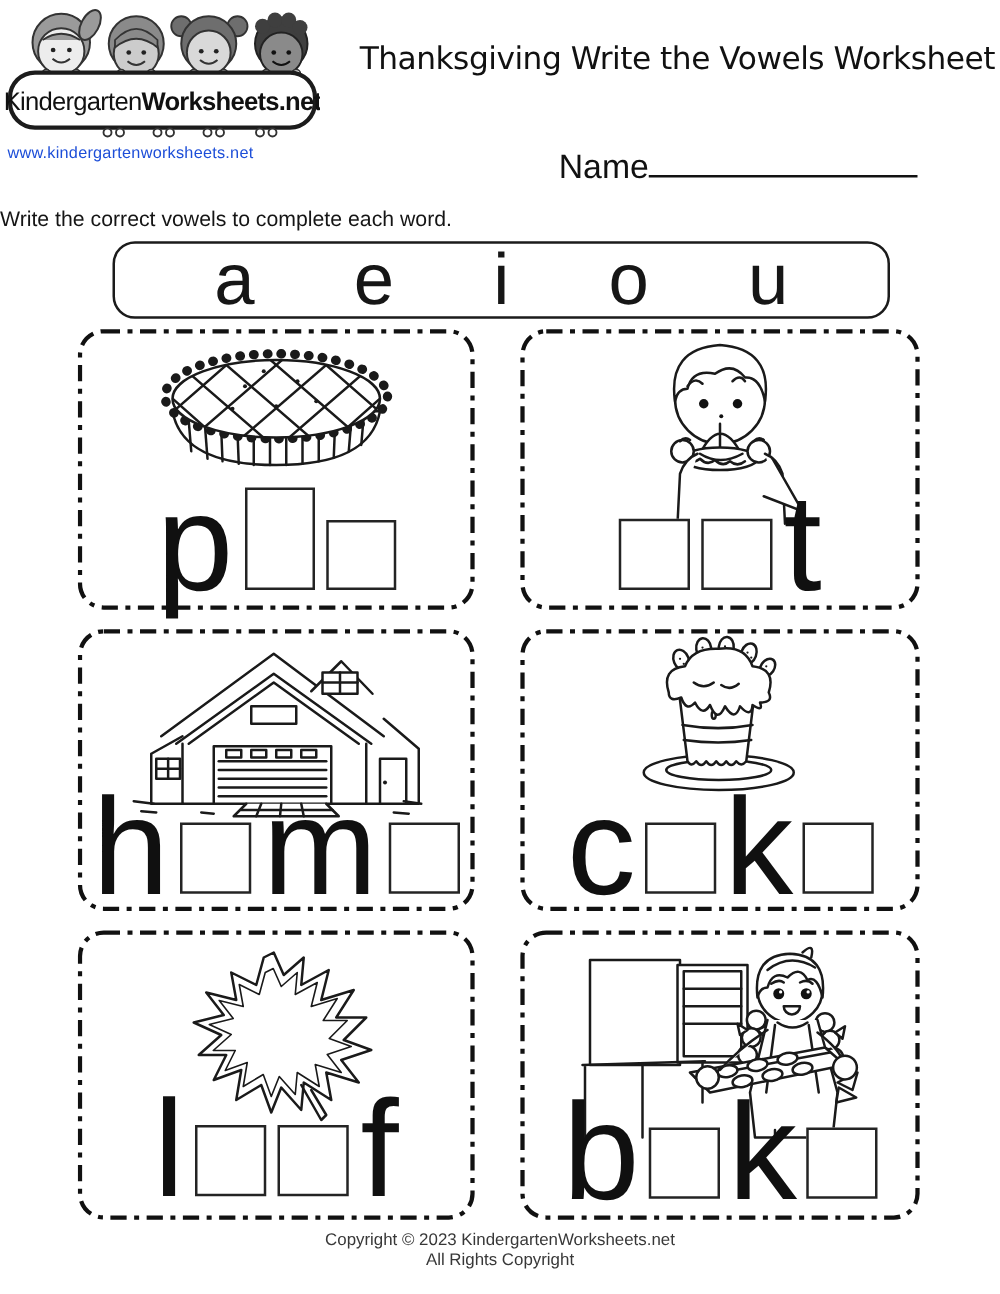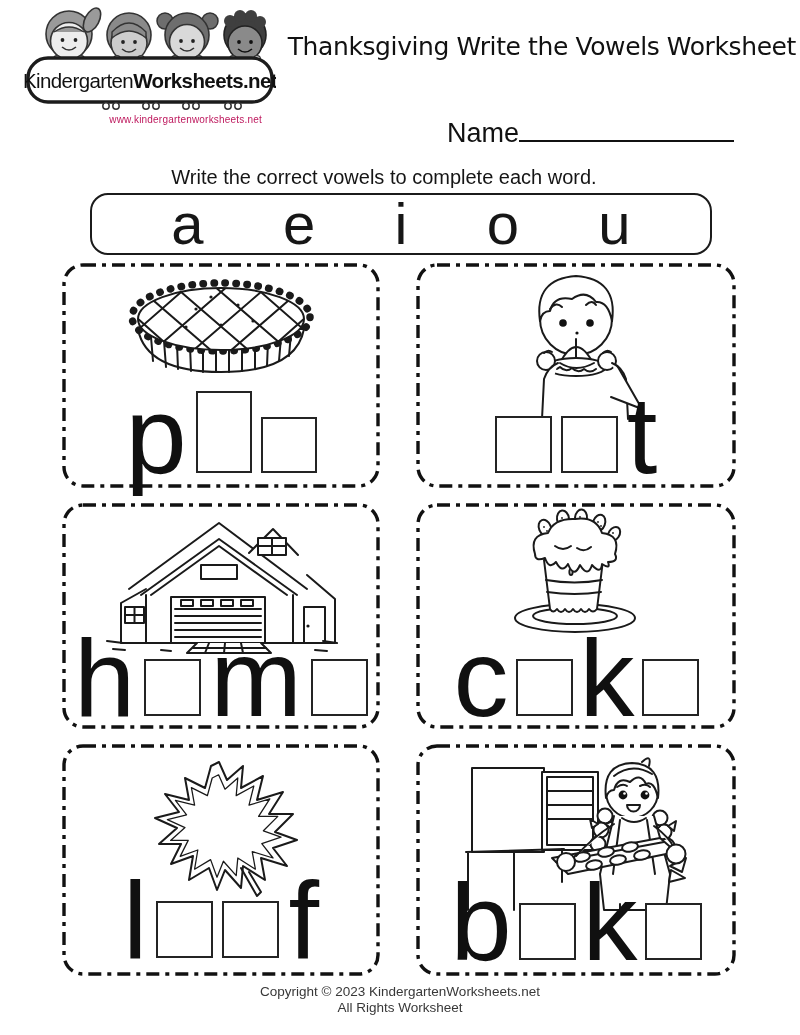--- a/index.html
+++ b/index.html
@@ -1,32 +1,32 @@
 <!DOCTYPE html>
 <html><head>
 <meta charset="utf-8">
 <style>
   html,body{margin:0;padding:0;background:#fff;}
   .page{position:relative;width:800px;height:1035px;background:#fff;overflow:hidden;
         font-family:"Liberation Sans",sans-serif;color:#111;}
 
   
-  .logo-wrap{position:absolute;left:24px;top:6px;width:252px;height:108px;text-align:center;}
-  .site-url{position:absolute;left:6px;top:114px;width:256px;text-align:right;
-            font-size:10px;color:#be185d;letter-spacing:.2px;}
+  .logo-wrap{position:absolute;left:4px;top:6px;width:252px;height:108px;text-align:center;}
+  .site-url{position:absolute;left:6px;top:114px;width:256px;text-align:left;
+            font-size:13px;color:#1d4ed8;letter-spacing:.2px;}
   .page-title{position:absolute;left:256px;top:32px;width:540px;text-align:right;
               font-family:"DejaVu Sans",sans-serif;font-size:25px;font-weight:500;
               letter-spacing:-0.4px;}
   .name-row{position:absolute;left:447px;top:118px;font-family:Liberation Sans, sans-serif;
             font-size:27px;}
   .name-line{display:inline-block;width:215px;border-bottom:2.4px solid #111;}
 
   
-  .instruction{position:absolute;left:0;top:166px;width:768px;text-align:center;
-               font-size:20px;color:#151515;}
+  .instruction{position:absolute;left:0;top:166px;width:768px;text-align:left;
+               font-size:17px;color:#151515;}
   .vowel-strip{position:absolute;left:90px;top:193px;width:618px;height:58px;
                border:2.6px solid #1b1b1b;border-radius:18px;display:flex;
                justify-content:space-evenly;align-items:center;background:#fff;}
   .vowel{font-size:58px;line-height:1;color:#161616;font-weight:400;}
 
   
   .card{position:absolute;background:#fff;}
   .card-border{position:absolute;left:0;top:0;}
   .illus{position:absolute;left:50%;transform:translateX(-50%);}
   .word{position:absolute;left:0;right:0;display:flex;justify-content:center;
@@ -412,16 +412,16 @@
     <div class="word">
       <span class="letter">b</span>
       <span class="box"></span>
       <span class="letter">k</span>
       <span class="box"></span>
     </div>
   </div>
 
   <div class="footer">
     <div>Copyright © 2023 KindergartenWorksheets.net</div>
-    <div>All Rights Worksheet</div>
+    <div>All Rights Copyright</div>
   </div>
 
 </div>
 
 </body></html>

